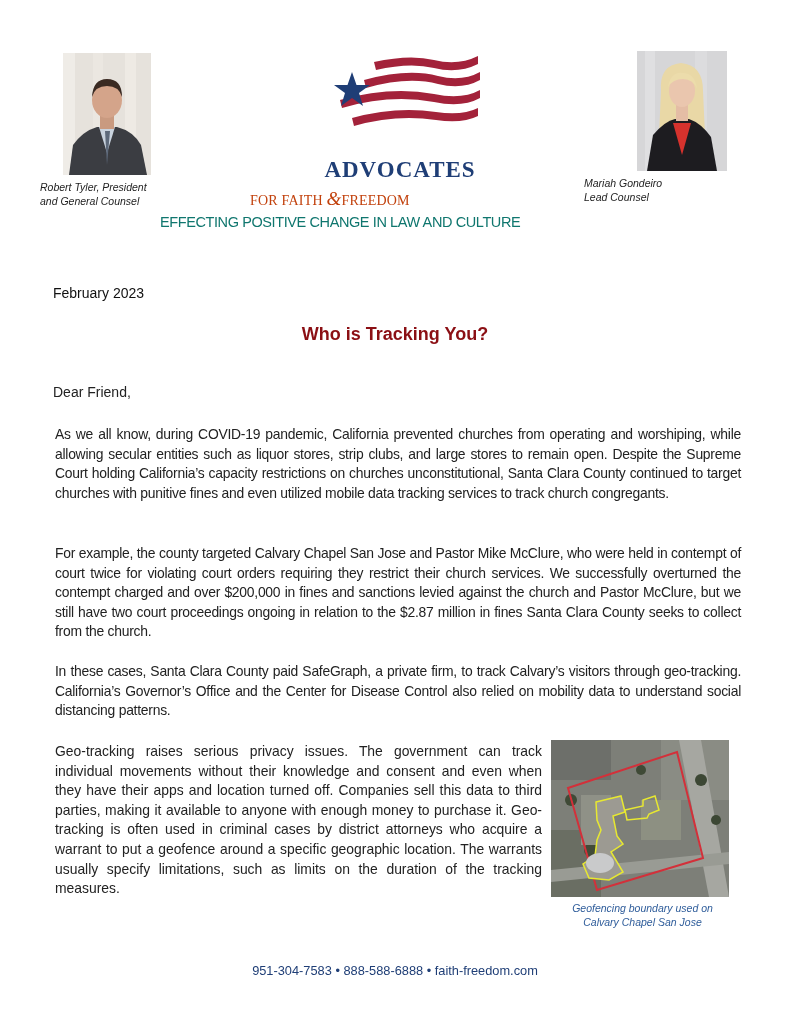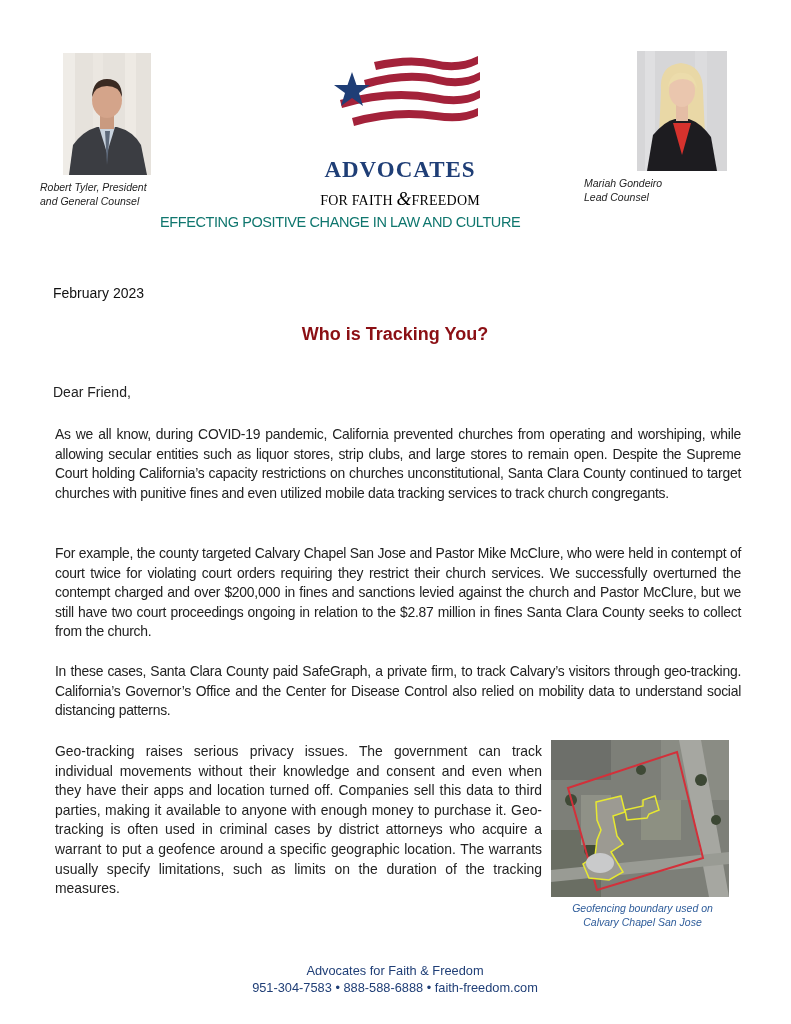--- a/index.html
+++ b/index.html
@@ -13,22 +13,22 @@
   .caption-italic { position: absolute; font-family: "Liberation Sans", sans-serif; font-style: italic;
                     font-size: 10.5px; line-height: 14px; text-align: left; color: #222; }
   .cap-left { left: 40px; top: 180px; width: 135px; }
   .cap-right { left: 584px; top: 176px; width: 135px; }
 
   
   .logo-flag { position: absolute; left: 330px; top: 52px; width: 152px; height: 80px; }
   .logo-title { position: absolute; left: 250px; top: 157px; width: 300px; text-align: center;
                 font-family: "Liberation Serif", serif; font-weight: bold; font-size: 23px;
                 letter-spacing: 1px; color: #1f3e76; }
-  .logo-sub { position: absolute; left: 250px; top: 188px; width: 300px; text-align: center;
-              font-family: "Liberation Serif", serif; font-size: 14px; color: #000000; letter-spacing: 0.2px; }
+  .logo-sub { position: absolute; left: 250px; top: 188px; width: 300px; 
+              font-family: "Liberation Serif", serif; font-size: 14px; color: #c2410c; letter-spacing: 0.2px; }
   .logo-sub .amp { font-size: 19px; font-style: italic; }
   .tagline { position: absolute; left: 160px; top: 214px; width: 500px; text-align: left;
              font-family: "Liberation Sans", sans-serif; font-size: 14.5px; color: #0f766e;
              letter-spacing: -0.4px; }
 
   
   .date { position: absolute; left: 53px; top: 285px; font-size: 14px; color: #111; }
   .subject { position: absolute; left: 200px; top: 324px; width: 390px; text-align: center;
              font-weight: bold; font-size: 18px; color: #8b0f14; }
   .salutation { position: absolute; left: 53px; top: 384px; font-size: 14px; color: #222; }
@@ -130,15 +130,14 @@
     <ellipse cx="49" cy="123" rx="14" ry="10" fill="#c9cacb"></ellipse>
     <path d="M74 70 L92 66 L92 60 L104 56 L108 70 L98 74 L96 78 L76 80 Z" fill="none" stroke="#e7e831" stroke-width="1.5"></path>
   </svg>
 </div>
 <div class="map-caption">
   <div>Geofencing boundary used on</div>
   <div>Calvary Chapel San Jose</div>
 </div>
 
 <div class="footer">
-  <div>Advocates for Faith &amp; Freedom</div>
   <div>951-304-7583 • 888-588-6888 • faith-freedom.com</div>
 </div>
 
 </body></html>

